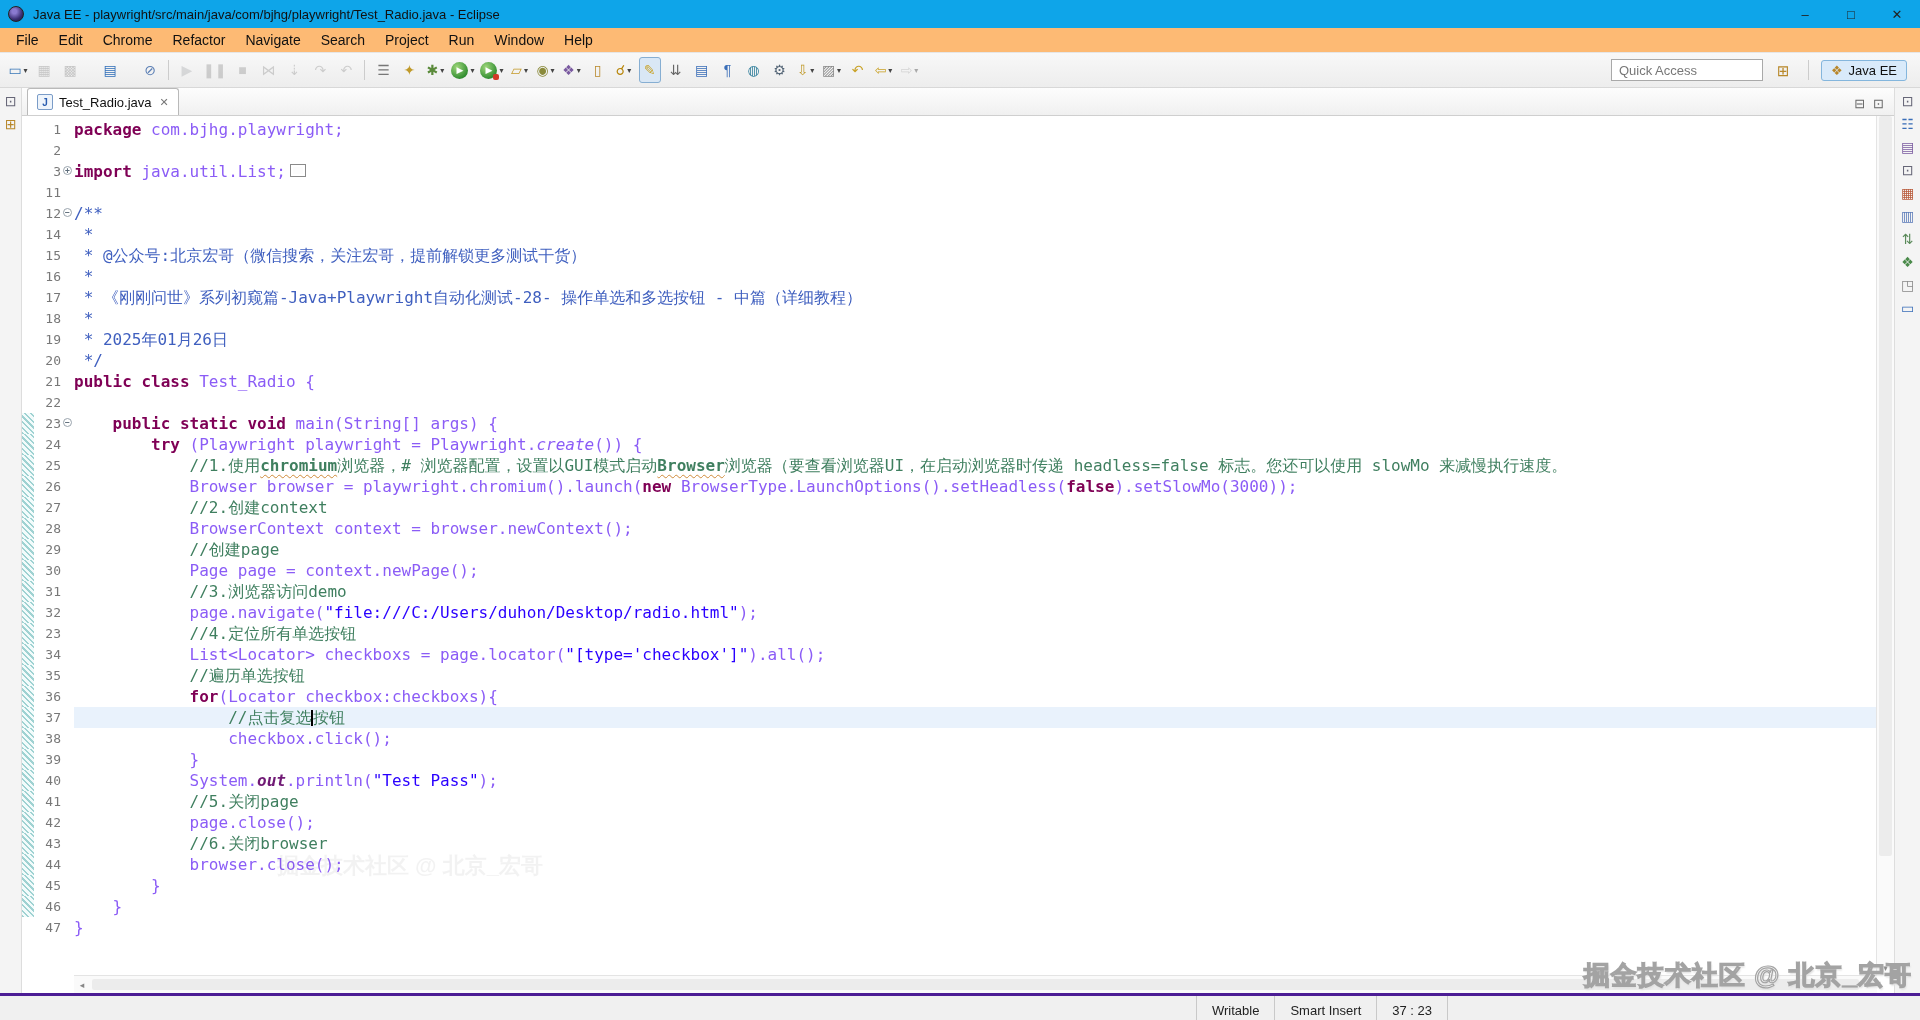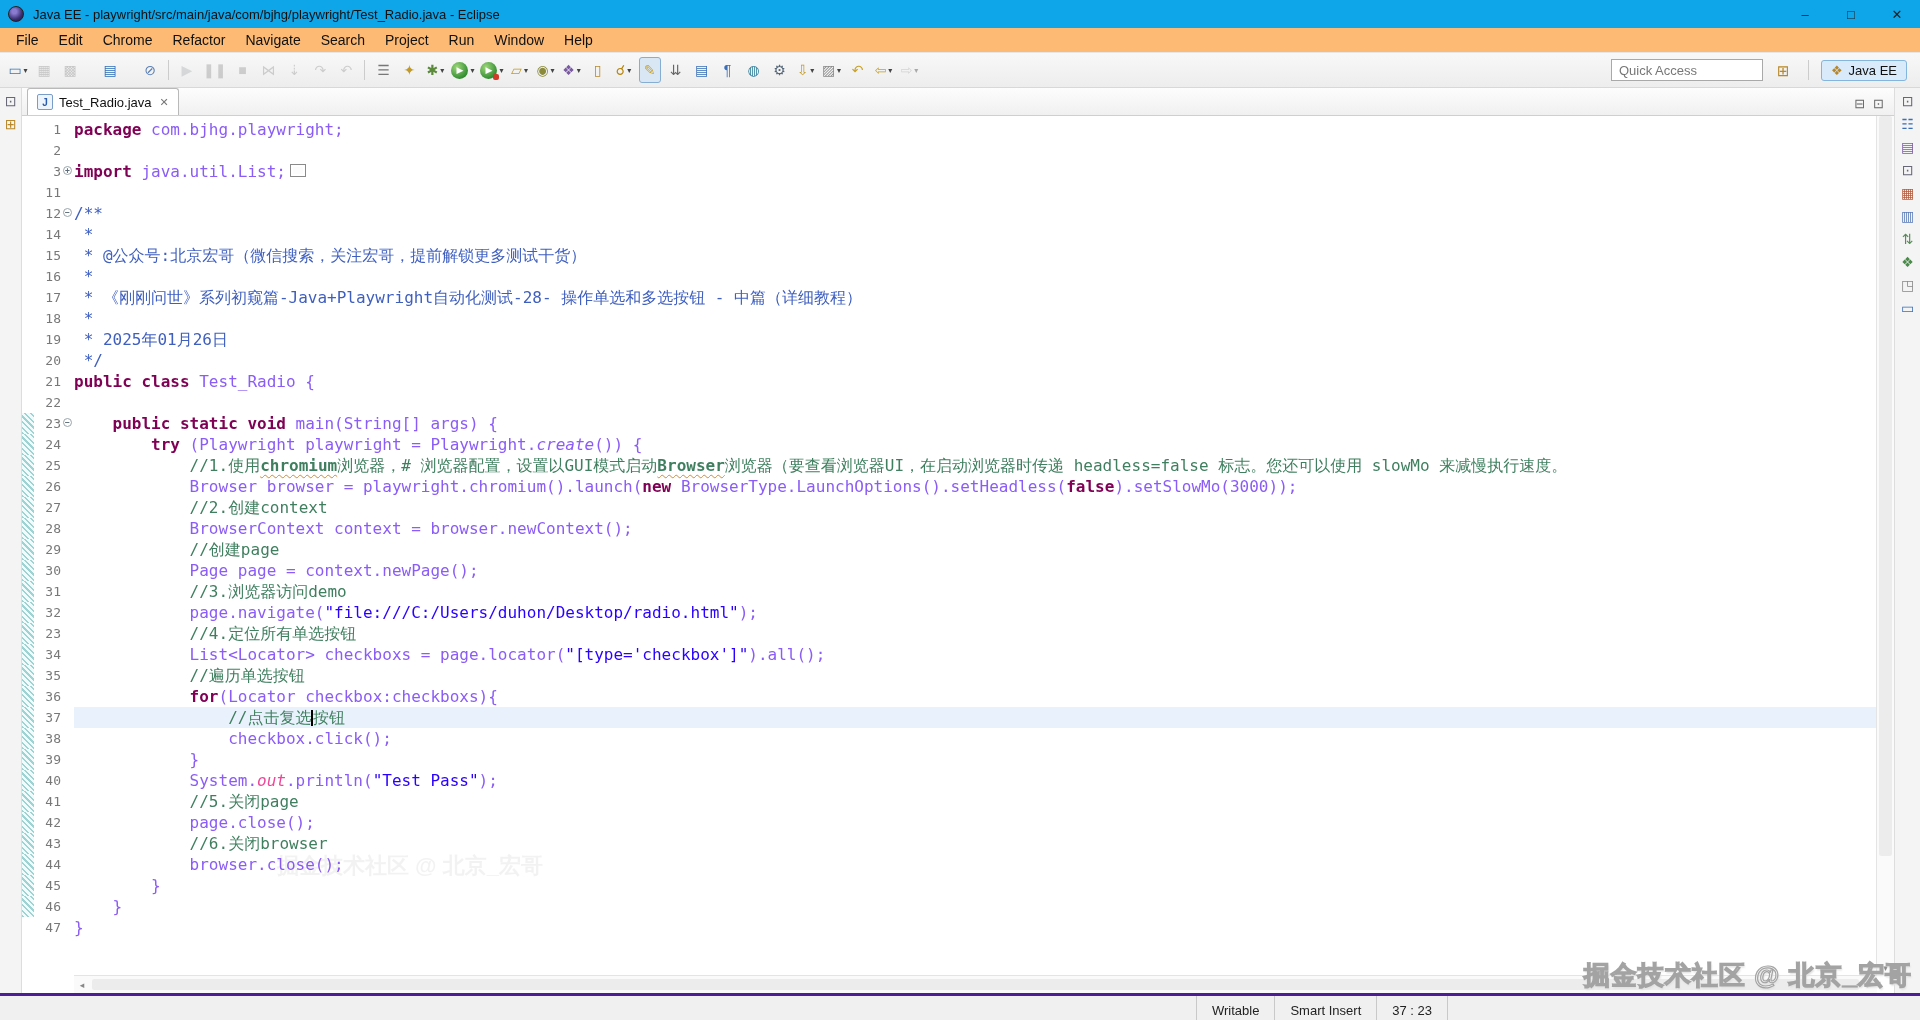--- a/index.html
+++ b/index.html
@@ -73,21 +73,21 @@
   .codetext{flex:1;white-space:pre;tab-size:4;font:16px/21px "DejaVu Sans Mono",monospace;
     color:#000;min-width:0;}
   .cl.cur .codetext{background:#e9f2fc;}
   .kw{color:#7f0055;font-weight:bold;}
   .pl{color:#8b5cf6;}
   .cm{color:#3f7f5f;}
   .jd{color:#3f5fbf;}
   .jdt{color:#7f9fbf;font-weight:bold;}
   .str{color:#2a00ff;}
   .sm{font-style:italic;}
-  .sf{color:#ec4899;font-style:italic;font-weight:normal;}
+  .sf{color:#701a75;font-style:italic;font-weight:bold;}
   .spell{text-decoration:underline;text-decoration-style:wavy;text-decoration-color:#cf8a3a;
     text-underline-offset:3px;text-decoration-thickness:1px;font-weight:bold;}
   .caret{display:inline-block;width:1.5px;height:16px;background:#000;vertical-align:-3px;}
   .foldbox{display:inline-block;width:14px;height:11px;border:1px solid #8a8a8a;
     margin-left:4px;vertical-align:0px;background:#fcfcfc;box-shadow:inset 0 0 0 2px #fff;}
   
   .vscroll{position:absolute;top:0;right:0;bottom:17px;width:17px;background:#fafafa;
     border-left:1px solid #e4e4e4;}
   .vthumb{position:absolute;top:0;left:2px;right:2px;height:86%;background:#ececec;border-radius:2px;}
   .varrow{position:absolute;bottom:0;left:0;width:17px;height:16px;display:flex;align-items:center;

